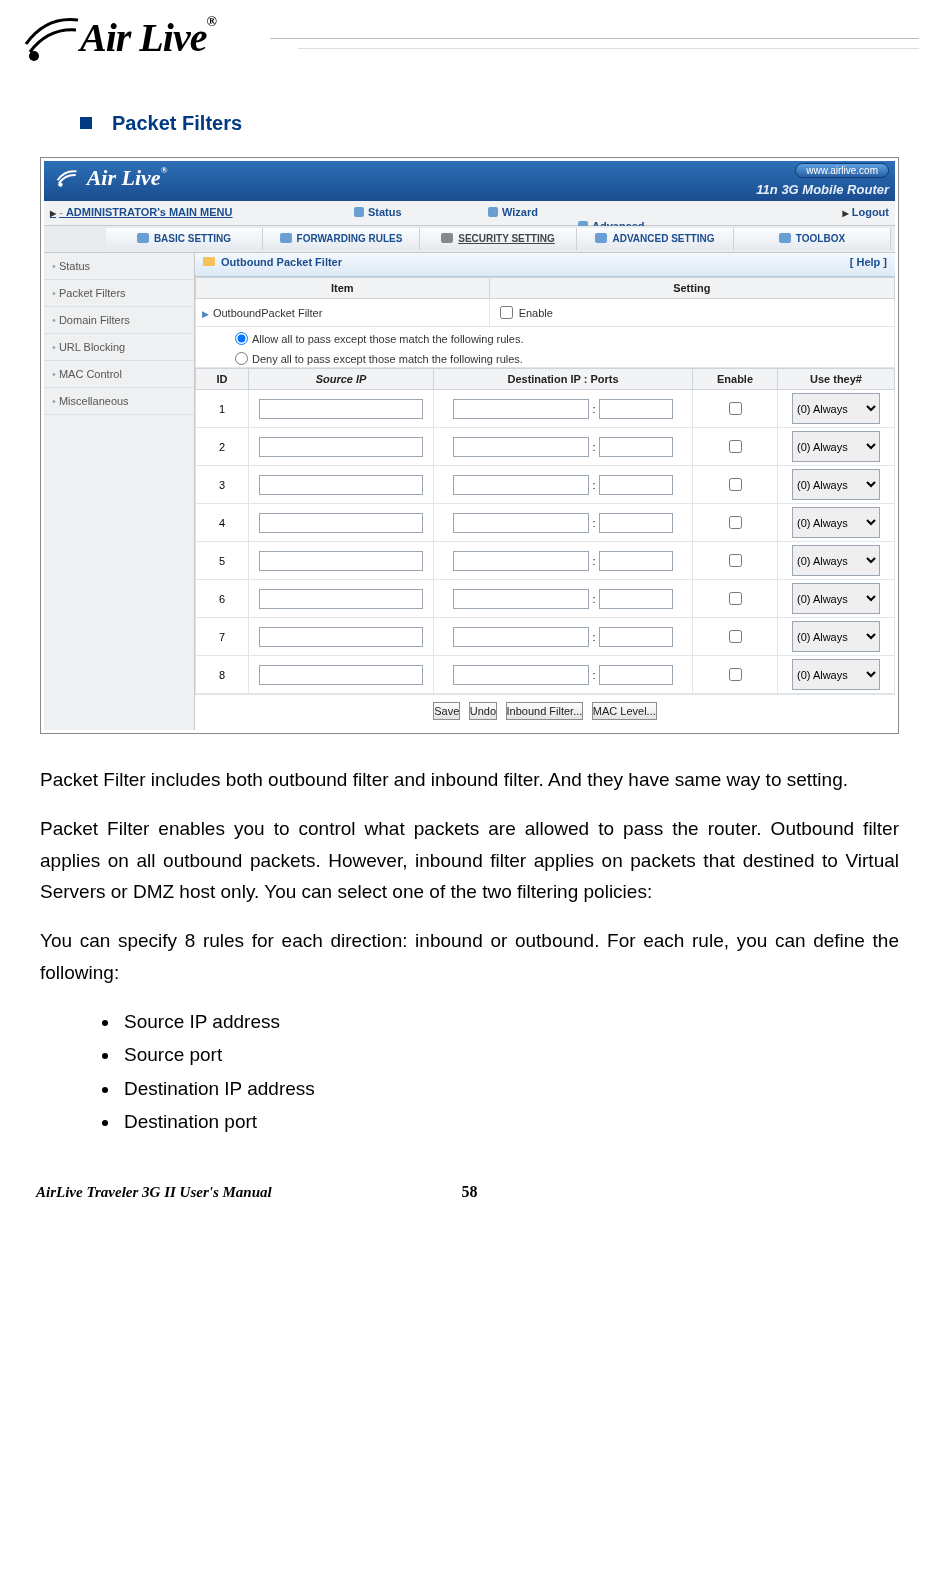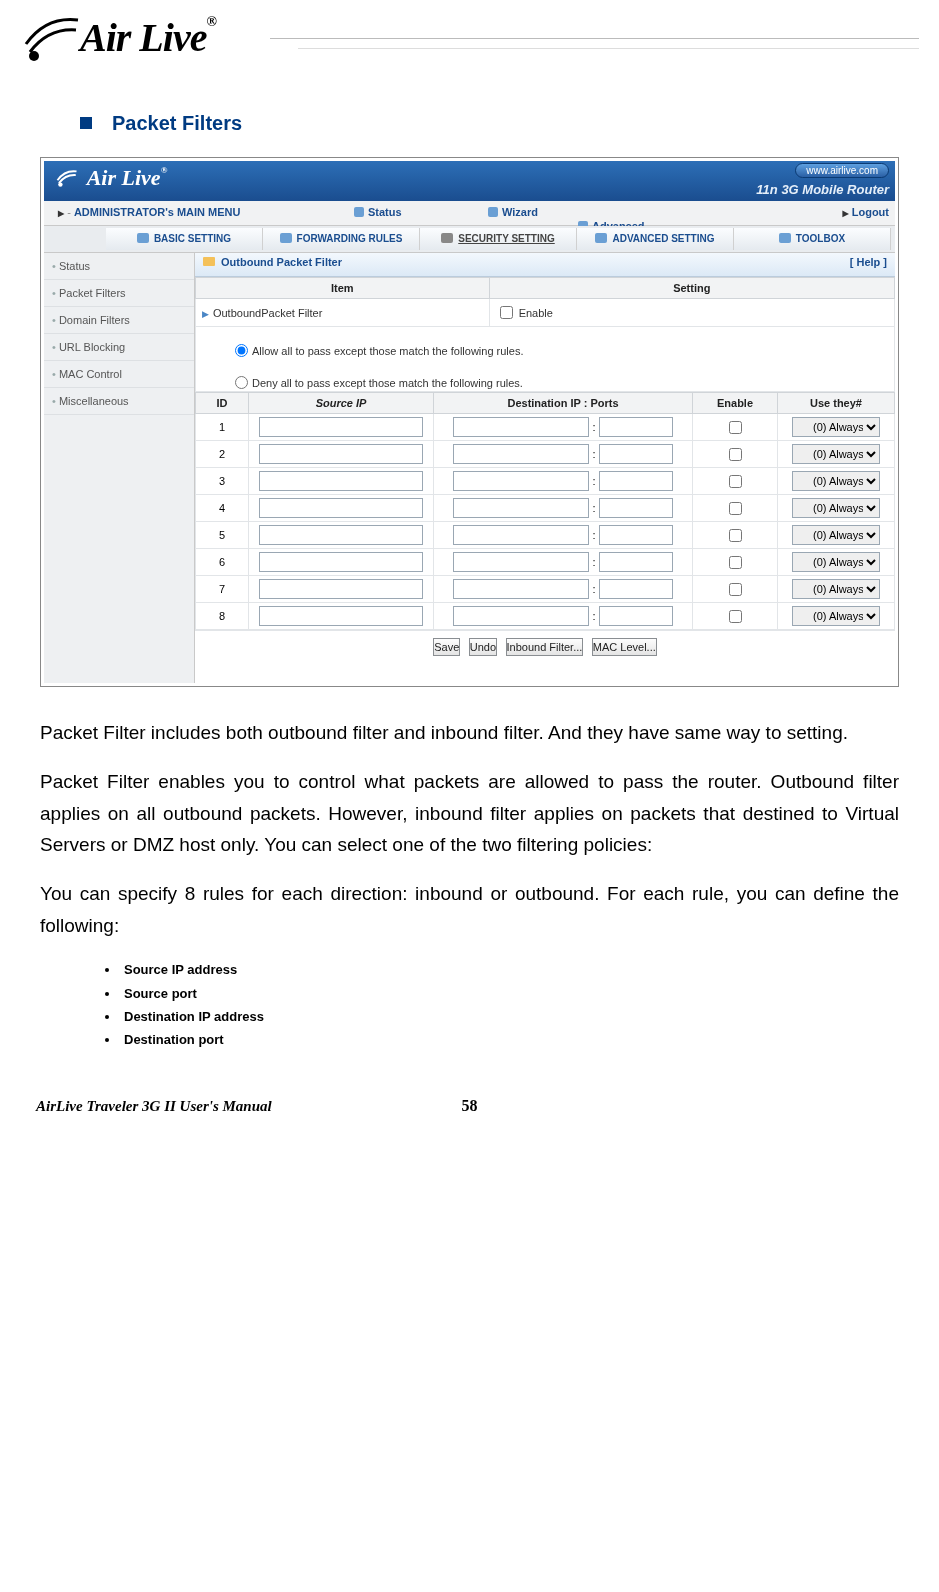--- a/index.html
+++ b/index.html
@@ -15,21 +15,21 @@
   .section-title { color:#003b82; font-weight:bold; font-size:20px; margin:24px 0 22px 40px; }
   .section-title .bullet { display:inline-block; width:12px; height:12px; background:#003b82; margin-right:20px; vertical-align:1px; }
   .shot { border:1px solid #888; background:#fff; padding:3px; }
   .router-head { background:linear-gradient(#2d6fb7,#1a4d8f); height:40px; position:relative; color:#fff; }
   .router-head .r-logo { position:absolute; left:8px; top:4px; font-family:"Times New Roman",serif; font-size:22px; font-style:italic; font-weight:bold; color:#fff; }
   .router-head .r-reg { font-size:9px; vertical-align:top; font-style:normal; }
   .router-head .r-url-pill { position:absolute; right:6px; top:2px; font-size:10px; color:#fff; padding:1px 10px; border:1px solid #0a3a73; border-radius:10px; background:linear-gradient(#5ea0e0,#2a5fa4); }
   .router-head .r-title { position:absolute; right:6px; bottom:4px; font-size:13px; font-style:italic; font-weight:bold; color:#e4eef9; }
   .menubar { background:#f1f2f3; border-bottom:1px solid #c9c9c9; height:24px; position:relative; font-size:11px; color:#1a4d8f; font-weight:bold; }
   .menubar .mi { position:absolute; top:5px; }
-  .menubar .admin { left:14px; color:#1a4d8f; }
+  .menubar .admin { left:6px; color:#1a4d8f;text-decoration:underline; }
   .menubar .mi .dash { color:#888; font-weight:normal; }
   .menubar .status { left:310px; }
   .menubar .wizard { left:444px; }
   .menubar .advanced { left:534px;margin-top:14px; }
   .menubar .logout { right:6px; }
   .menubar .tri { color:#333; font-size:8px; margin-right:3px; }
   .menubar .ico { display:inline-block; width:10px; height:10px; background:#6a9fd4; margin-right:4px; border-radius:2px; vertical-align:-1px; }
   .tabrow { background:#e9ecef; height:26px; border-bottom:1px solid #c9c9c9; position:relative; }
   .tabrow .tabs-inner { position:absolute; left:62px; top:2px; right:4px; height:22px; display:flex; }
   .tab { flex:1; font-size:10px; font-weight:bold; color:#1a4d8f; text-align:center; line-height:22px; border-right:1px solid #d0d0d0; background:linear-gradient(#fbfdff,#e5eaef); position:relative; }
@@ -41,35 +41,35 @@
   .sidebar .sitem::before { content:"• "; color:#9aa; }
   .main { flex:1; background:#fff; }
   .panel-title { background:linear-gradient(#f3f8fd,#dce9f6); border-bottom:1px solid #bcd; height:20px; font-size:11px; font-weight:bold; color:#1a4d8f; position:relative; padding:3px 8px 0 8px; }
   .panel-title .folder { display:inline-block; width:12px; height:9px; background:#f4c15a; margin-right:6px; vertical-align:0; border-radius:1px; }
   .panel-title .help { position:absolute; right:8px; top:3px; color:#1a4d8f; }
   .cfg-table { width:100%; border-collapse:collapse; font-size:11px; }
   .cfg-table th { background:#f2f3f4; border:1px solid #d0d4d8; font-weight:bold; color:#222; padding:4px 6px; text-align:center; }
   .cfg-table td { border:1px solid #e2e5e8; padding:4px 6px; color:#333; }
   .blue-tri { color:#4a86c5; font-size:9px; margin-right:4px; }
   .cfg-table input[type="checkbox"] { vertical-align:-2px; }
-  .radio-row { font-size:11px; color:#333; padding:2px 0 2px 34px;margin-top:12px; }
+  .radio-row { font-size:11px; color:#333; padding:2px 0 2px 34px; }
   .radio-row input[type="radio"] { vertical-align:-2px; margin-right:4px; }
   .rules-table { width:100%; border-collapse:collapse; font-size:11px; }
   .rules-table th { background:#f2f3f4; border:1px solid #d0d4d8; font-weight:bold; color:#222; padding:4px 12px; text-align:center; }
   .rules-table td { border:1px solid #e2e5e8; padding:3px 4px; text-align:center; }
   .txt { width:90%; height:16px; border:1px solid #9aa7b3; font-size:11px; }
   .txt.sm { width:68px; }
-  .sel { width:88px; height:20px; font-size:11px; border:1px solid #9aa7b3; background:#efefef;padding-left:16px; }
+  .sel { width:88px; height:31px; font-size:11px; border:1px solid #9aa7b3; background:#efefef; }
   .btn-row { text-align:center; padding:6px 0 10px 0; border-top:1px solid #e2e5e8; }
   .wbtn { display:inline-block; font-size:11px; background:linear-gradient(#fdfdfd,#e4e4e4); border:1px solid #8a8e92; padding:2px 0; margin:0 2px; color:#222; cursor:pointer; }
   .doc-text { font-size:19px; line-height:1.65; text-align:justify; margin-top:30px; }
   .doc-text p { margin:0 0 18px 0; }
   .num-list { margin:0 0 18px 60px; padding:0; font-size:19px; line-height:1.65; }
   .num-list li { margin:2px 0; }
-  .bul-list { margin:0 0 34px 80px; padding:0; font-size:13px; line-height:1.65; list-style:disc;font-weight:bold; }
+  .bul-list { margin:0 0 34px 80px; padding:0; font-size:19px; line-height:1.65; list-style:disc; }
   .bul-list li { margin:2px 0; padding-left:4px; }
   .footer { margin-top:20px; position:relative; height:30px; }
   .footer .ft { font-family:"Times New Roman", serif; font-style:italic; font-weight:bold; font-size:15px; position:absolute; left:-4px; bottom:0; }
   .footer .pg { font-family:"Times New Roman", serif; font-weight:bold; position:absolute; left:50%; transform:translateX(-50%); bottom:0; font-size:16px; }
 </style>
 </head>
 <body>
 
 <div class="page">
 

